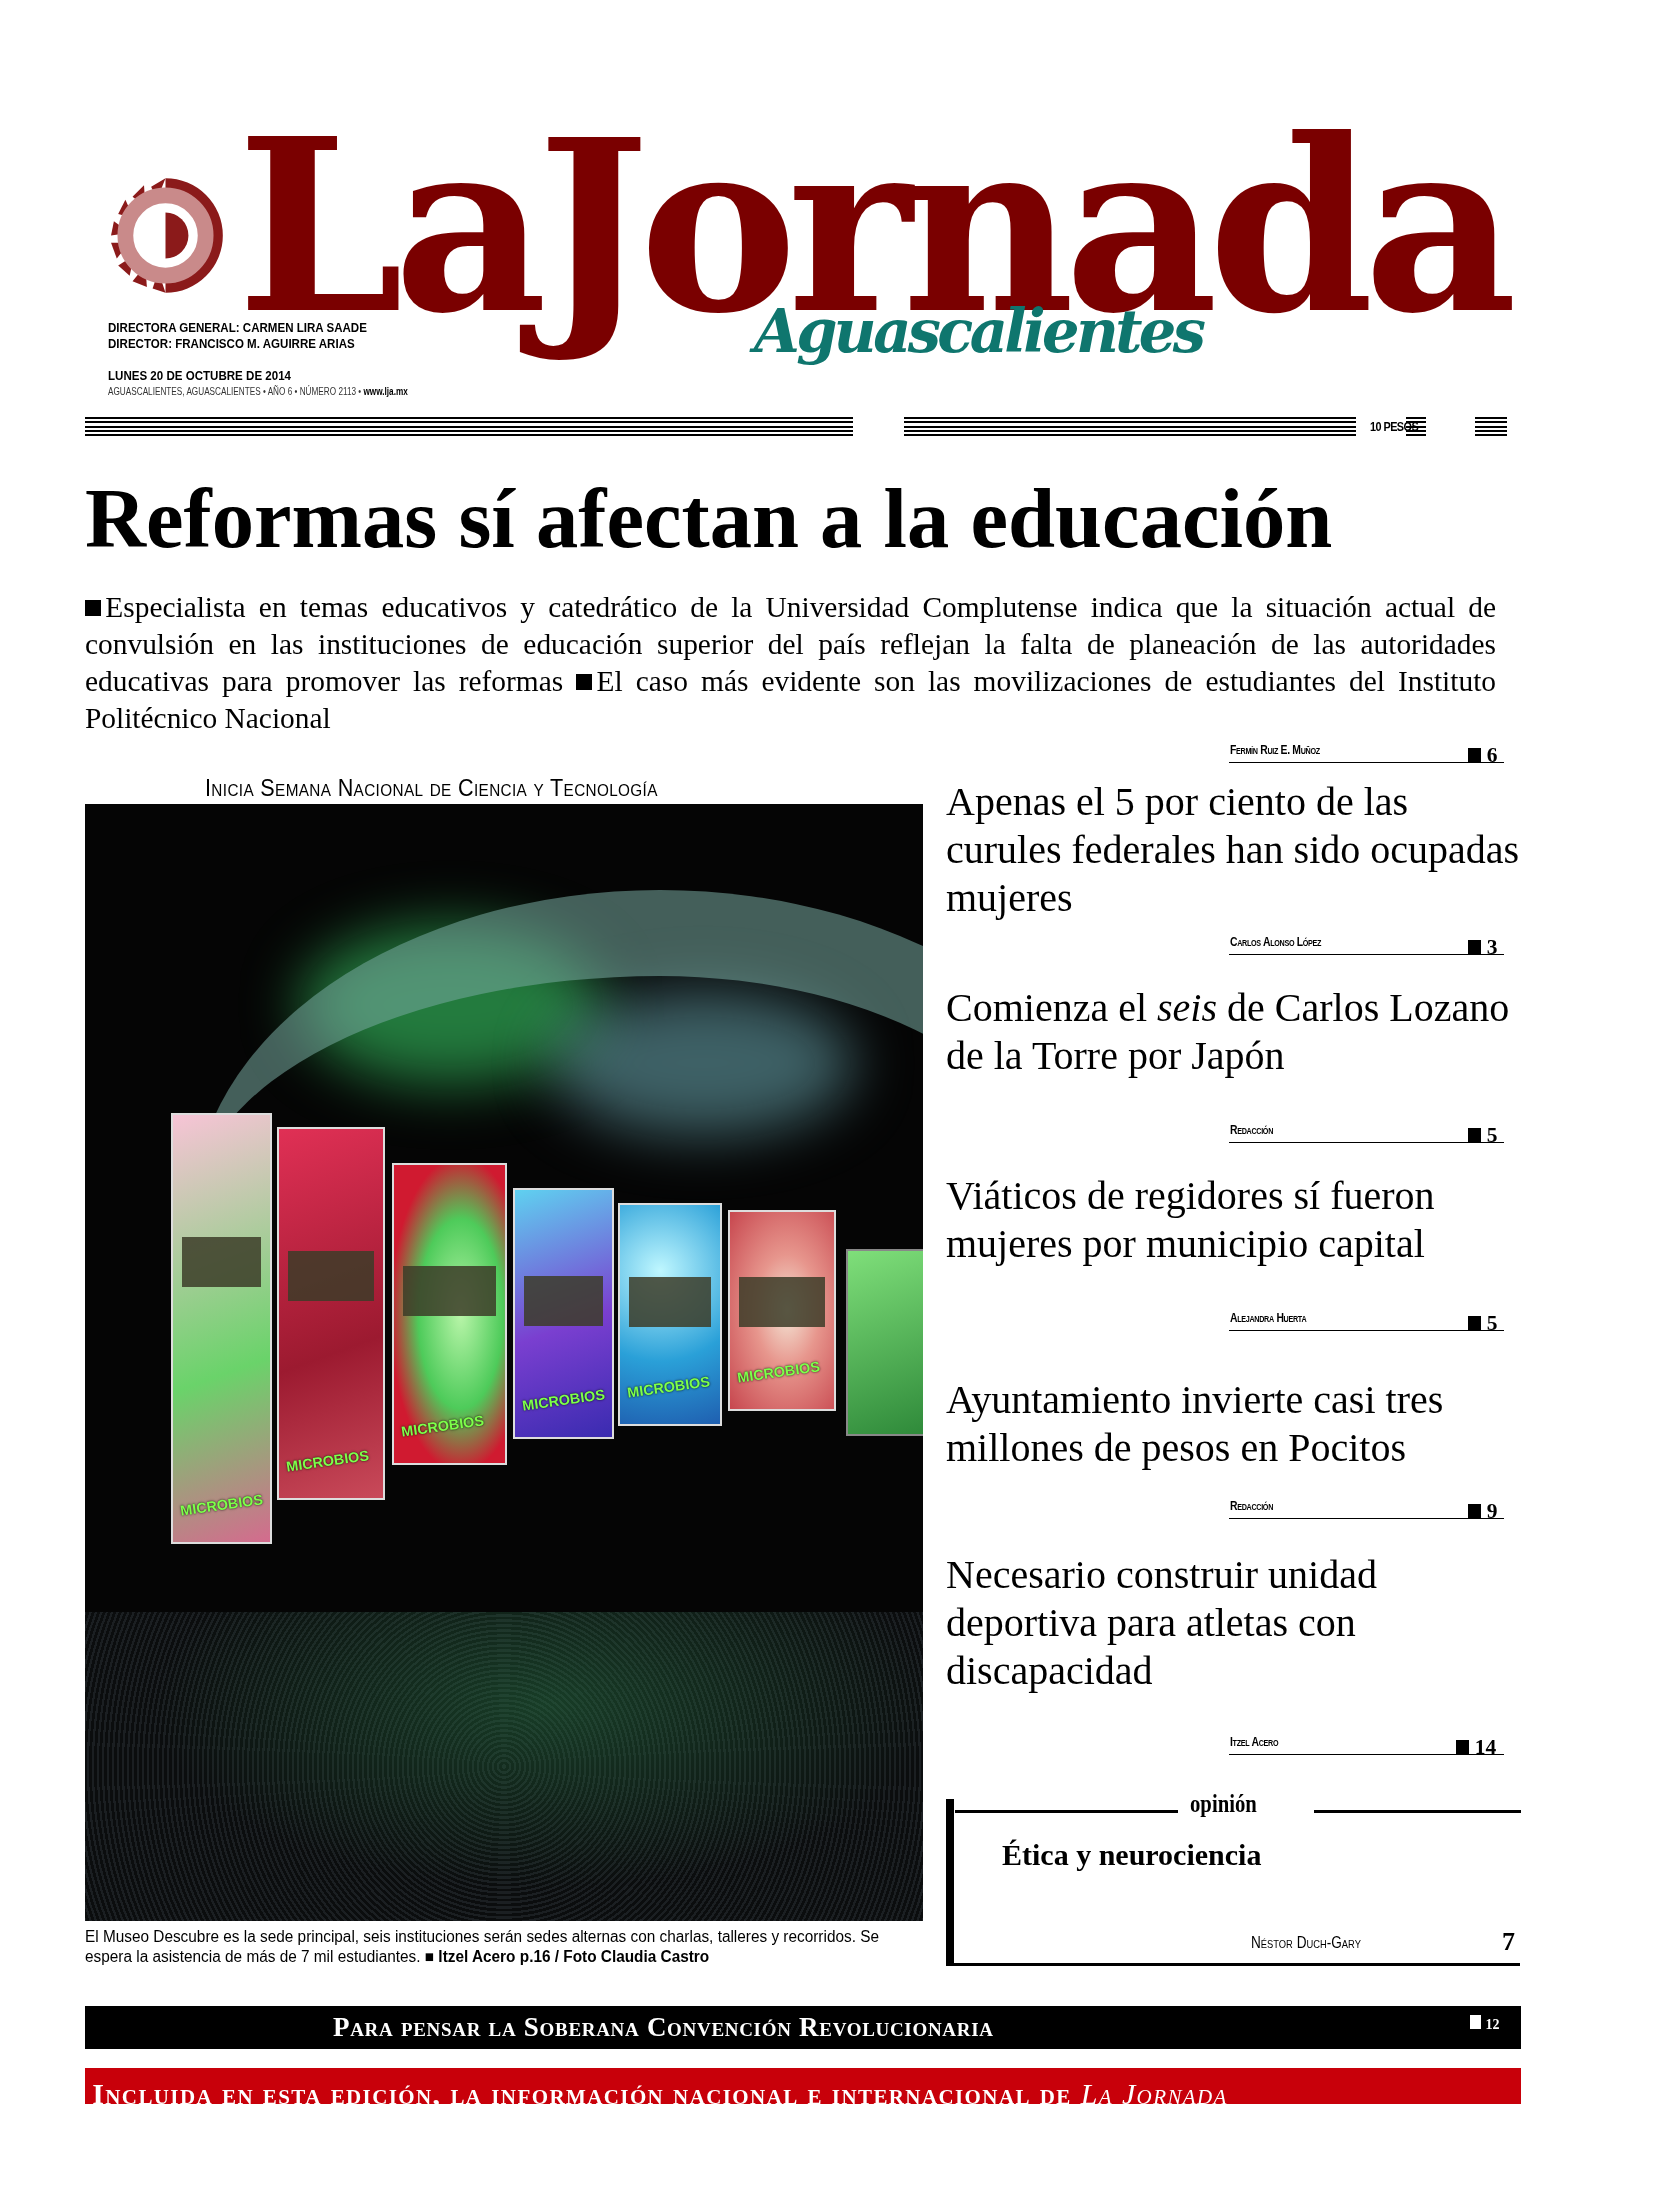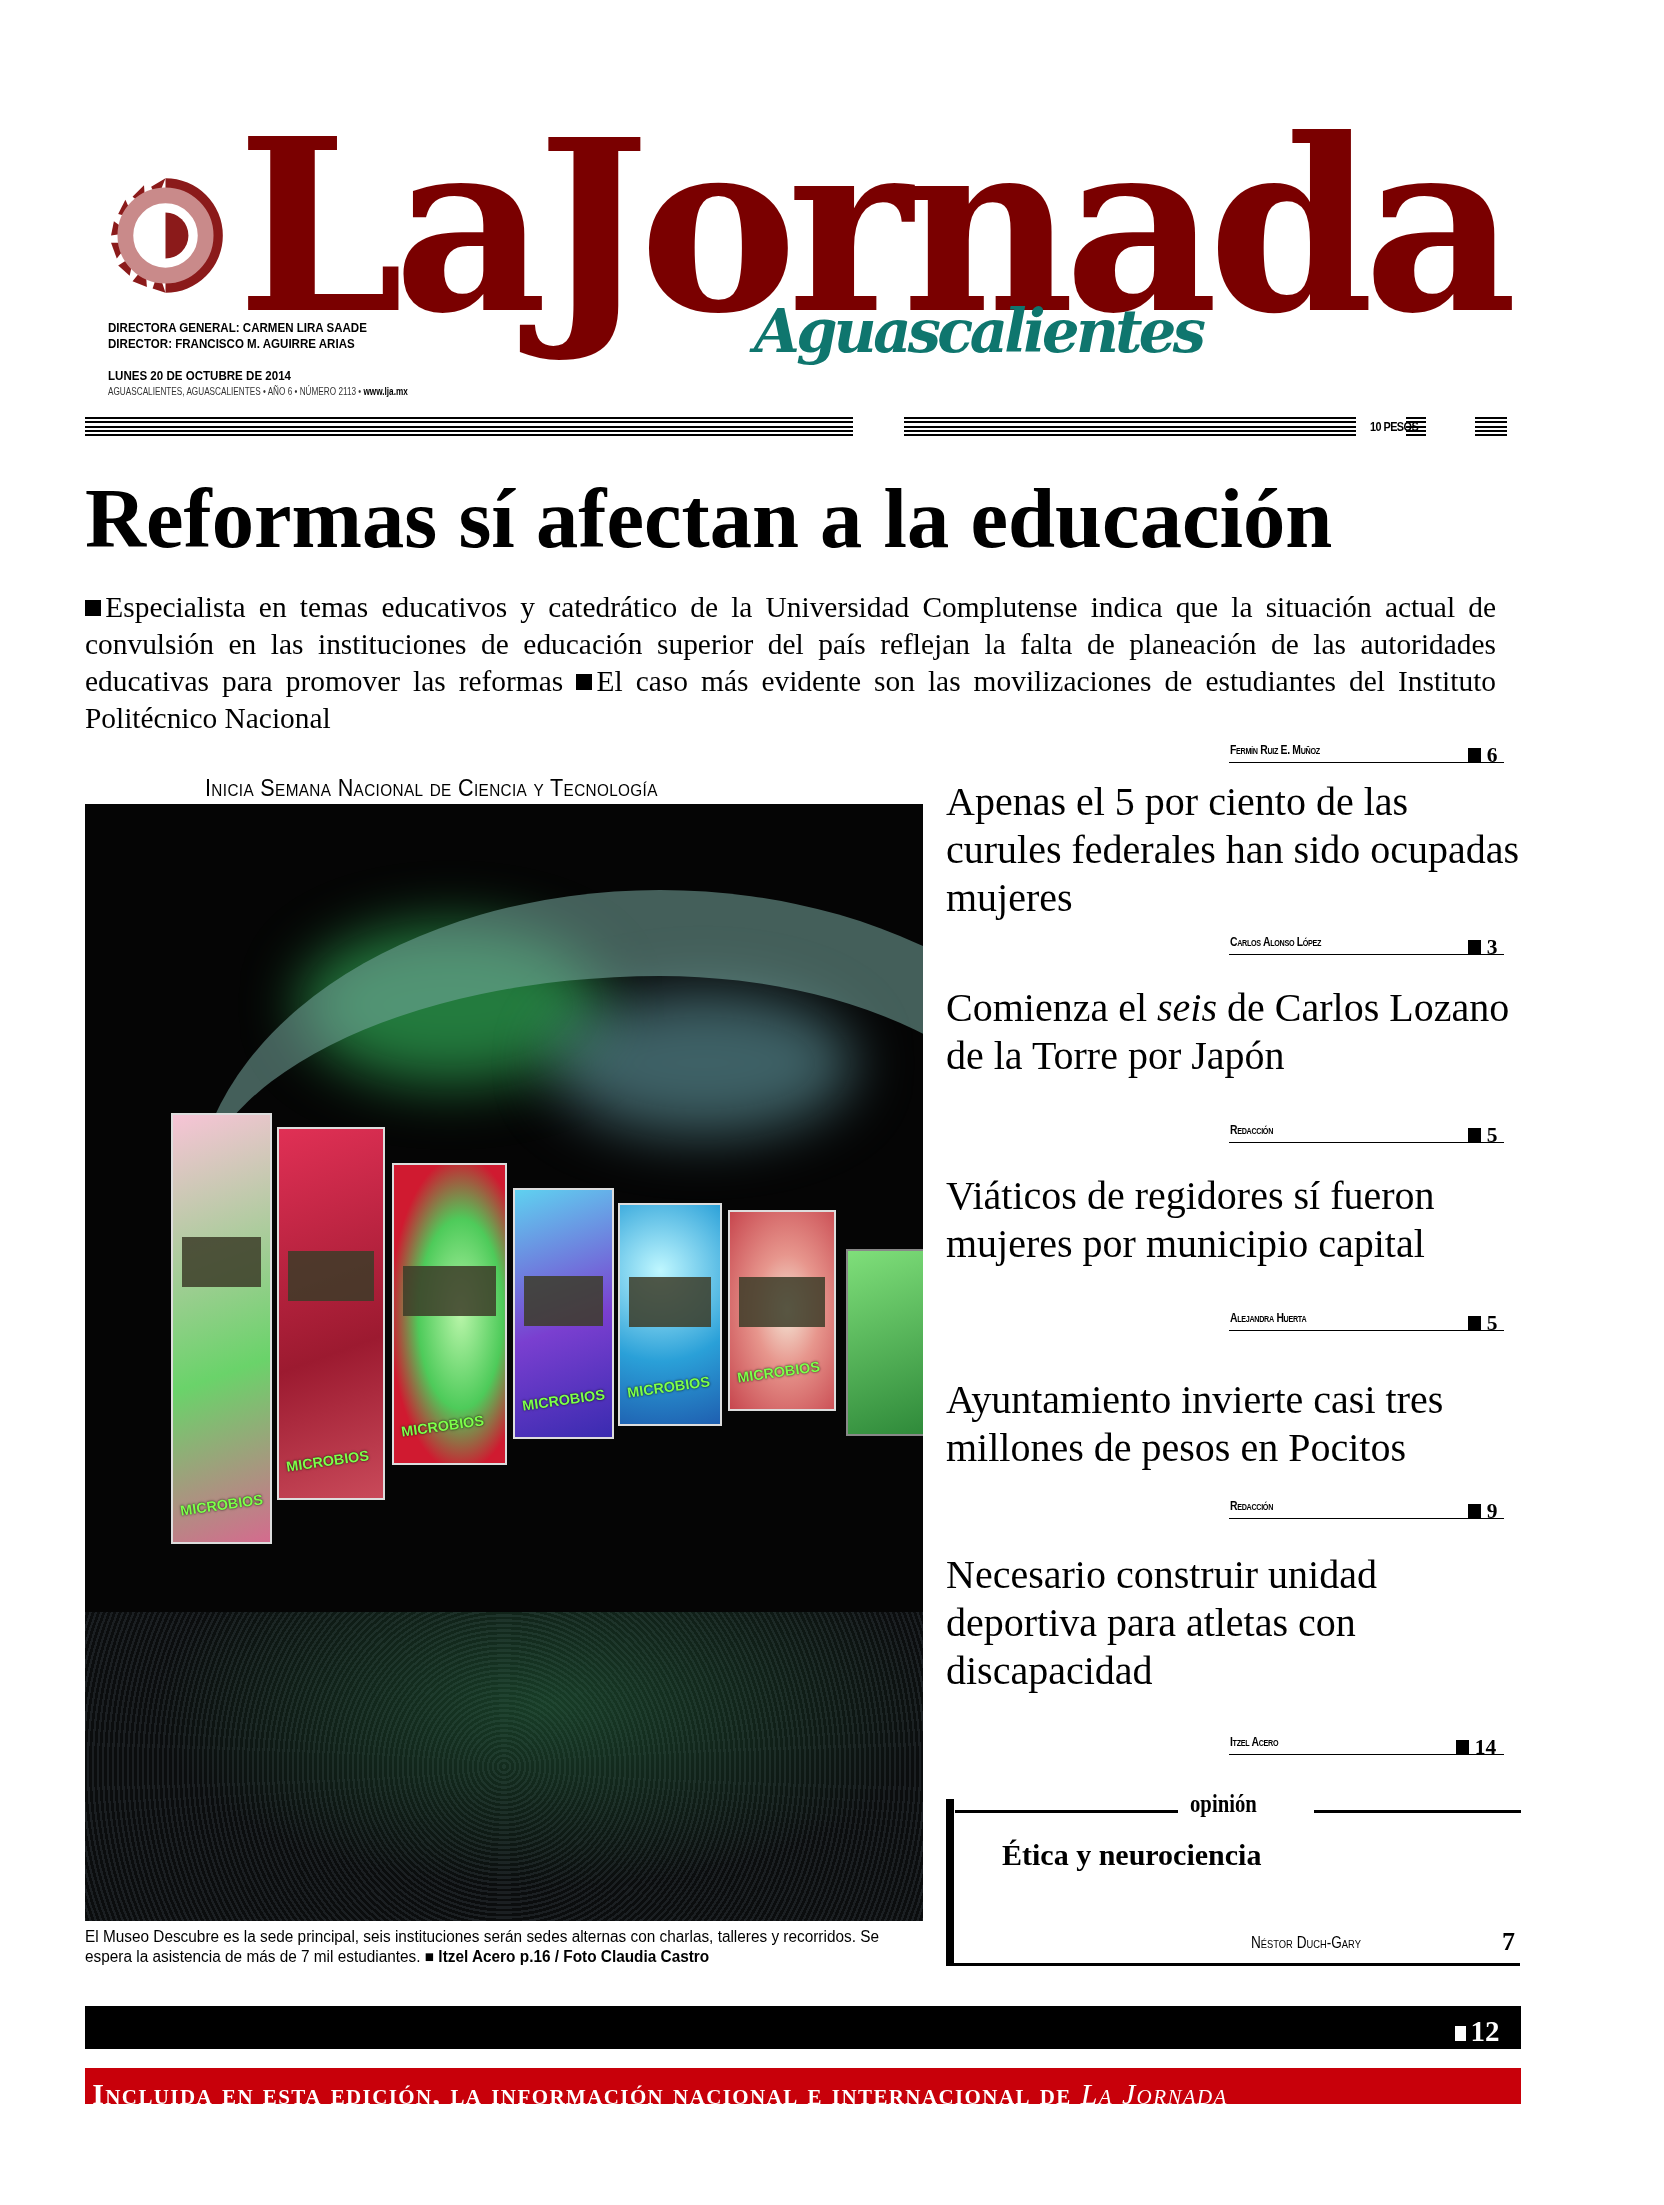--- a/index.html
+++ b/index.html
@@ -67,21 +67,21 @@
   .op-label { left: 1190px; top: 1790px; font-weight: bold; font-size: 24.4px; transform: scaleX(0.85); transform-origin: left top; }
   .op-title { left: 1002px; top: 1838px; font-weight: bold; font-size: 30px; }
   .op-author { left: 1251px; top: 1934px; font-family: "Liberation Sans", sans-serif; font-size: 16px; font-variant: small-caps;
                transform: scaleX(0.85); transform-origin: left top; white-space: nowrap; }
   .op-page { left: 1502px; top: 1927px; font-weight: bold; font-size: 26px; }
 
   
   .bar-black { left: 85px; top: 2006px; width: 1436px; height: 43px; background: #000; color: #fff; }
   .bar-black .text { position: absolute; left: 248px; top: 5.7px; font-size: 27px; font-variant: small-caps; font-weight: bold;
                      letter-spacing: 0.7px; white-space: nowrap; }
-  .bar-black .ref { position: absolute; right: 21.5px; top: 8.6px; font-size: 29px; font-weight: bold; }
+  .bar-black .ref { position: absolute; right: 21.5px; top: 8.6px; font-size: 14px; font-weight: bold; }
   .bar-black .ref .box { display: inline-block; width: 11.5px; height: 14.4px; background: #fff; margin-right: 4.3px; }
   .bar-red { left: 85px; top: 2068px; width: 1436px; height: 36px; background: #c8000a; color: #fff; }
   .bar-red .text { position: absolute; left: 7.2px; top: 8.6px; font-size: 30px; font-variant: small-caps; font-weight: bold;
                    letter-spacing: 1.4px; white-space: nowrap; }
   .bar-red .text i { font-weight: normal; }
 </style>
 </head>
 <body>
 
 <div class="abs logo-sun">
@@ -207,18 +207,19 @@
 
 <div class="abs op-box"></div>
 <div class="op-rule" style="left:955px;width:223px"></div>
 <div class="op-rule" style="left:1314px;width:207px"></div>
 <div class="abs op-label">opinión</div>
 <div class="abs op-title">Ética y neurociencia</div>
 <div class="abs op-author">Néstor Duch-Gary</div>
 <div class="abs op-page">7</div>
 
 <div class="abs bar-black">
+  <span class="text">Para pensar la Soberana Convención Revolucionaria</span>
   <span class="ref"><span class="box"></span><span>12</span></span>
 </div>
 <div class="abs bar-red">
   <span class="text"><span>Incluida en esta edición, la información nacional e internacional de</span> <i>La Jornada</i></span>
 </div>
 
 
 </body></html>

